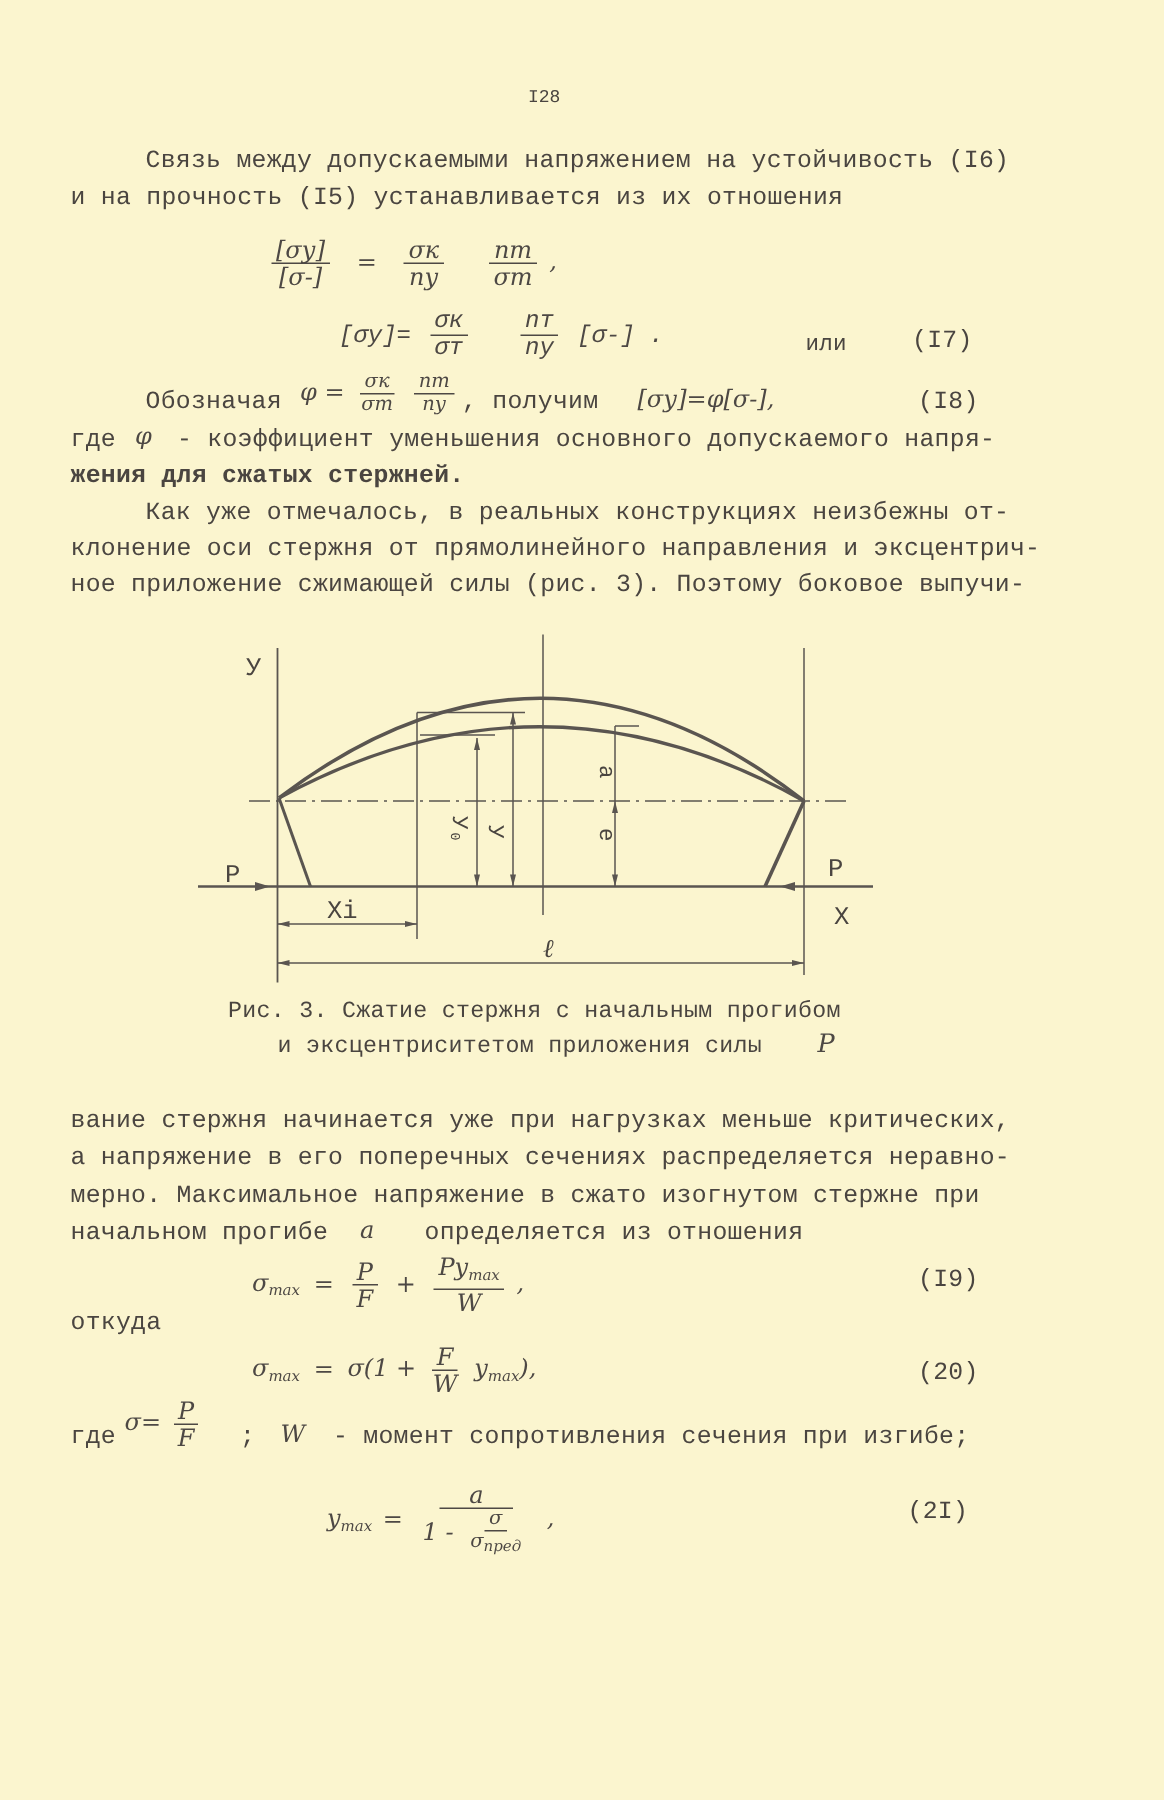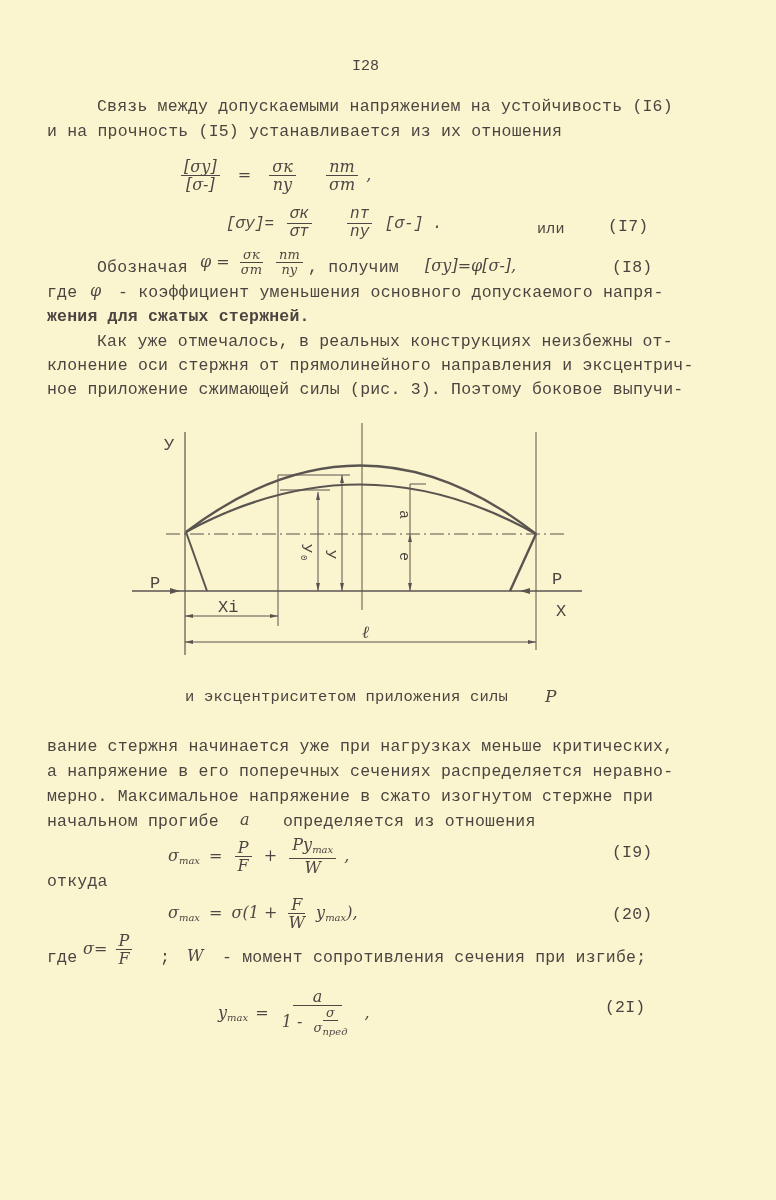--- a/index.html
+++ b/index.html
@@ -5,21 +5,21 @@
     html, body { margin: 0; padding: 0; }
     body {
       width: 776px; height: 1200px; overflow: hidden;
       background: #fbf5cf;
       font-family: "Liberation Mono", "DejaVu Sans Mono", monospace;
       color: #4a4540;
       position: relative;
     }
     .page { position: absolute; left: 0; top: 0; width: 776px; height: 1200px; }
     .ln { position: absolute; font-size: 16.5px; letter-spacing: 0.2px; white-space: pre; line-height: 20px; }
-    .num { position: absolute; font-size: 15px; white-space: pre; }
+    .num { position: absolute; font-size: 12px; white-space: pre; }
     .math { position: absolute; font-family: "DejaVu Serif", "Liberation Serif", serif; font-style: italic; color: #4d4844; }
     .frac { display: inline-flex; flex-direction: column; align-items: center; vertical-align: middle; margin: 0 3px; }
     .frac .top { border-bottom: 1.2px solid #4d4844; padding: 0 3px; line-height: 17px; }
     .frac .bot { padding: 0 3px; line-height: 17px; }
     .sub { font-size: 10px; vertical-align: -3px; }
     .m { font-size: 16px; }
     .upright { font-style: normal; }
     svg.fig { position: absolute; left: 100px; top: 410px; }
     .caption { position: absolute; font-size: 15.5px; white-space: pre; letter-spacing: 0.2px; }
   </style>
@@ -153,20 +153,21 @@
       <text x="262" y="228" font-style="italic" font-family="DejaVu Serif, serif">ℓ</text>
     </g>
     <g font-family="Liberation Mono, DejaVu Sans Mono, monospace" fill="#4a4540" font-size="15">
       <text transform="translate(300,100) rotate(90)">a</text>
       <text transform="translate(300,142) rotate(90)">e</text>
       <text transform="translate(202,134) rotate(90)">У₀</text>
       <text transform="translate(226,140) rotate(90)">У</text>
     </g>
   </svg>
 
+  <div class="caption" style="left:152px; top:665px;">Рис. 3. Сжатие стержня с начальным прогибом</div>
   <div class="caption" style="left:185px; top:688px;">и эксцентриситетом приложения силы</div>
   <div class="math" style="left:545px; top:686px; font-size:17px;">P</div>
 
   <div class="ln" style="left:47px; top:737px;">вание стержня начинается уже при нагрузках меньше критических,</div>
   <div class="ln" style="left:47px; top:762px;">а напряжение в его поперечных сечениях распределяется неравно-</div>
   <div class="ln" style="left:47px; top:787px;">мерно. Максимальное напряжение в сжато изогнутом стержне при</div>
   <div class="ln" style="left:47px; top:812px;">начальном прогибе</div>
   <div class="math m" style="left:240px; top:810px;">a</div>
   <div class="ln" style="left:283px; top:812px;">определяется из отношения</div>
 

